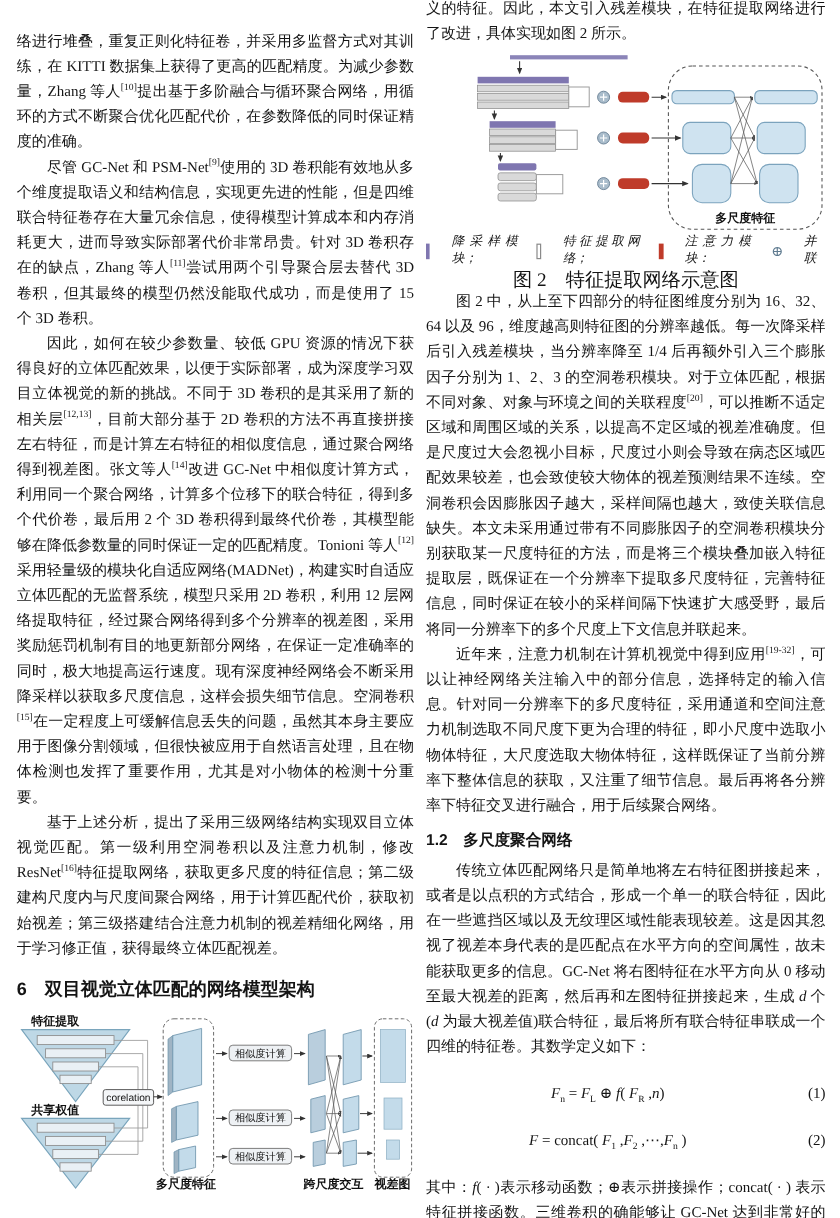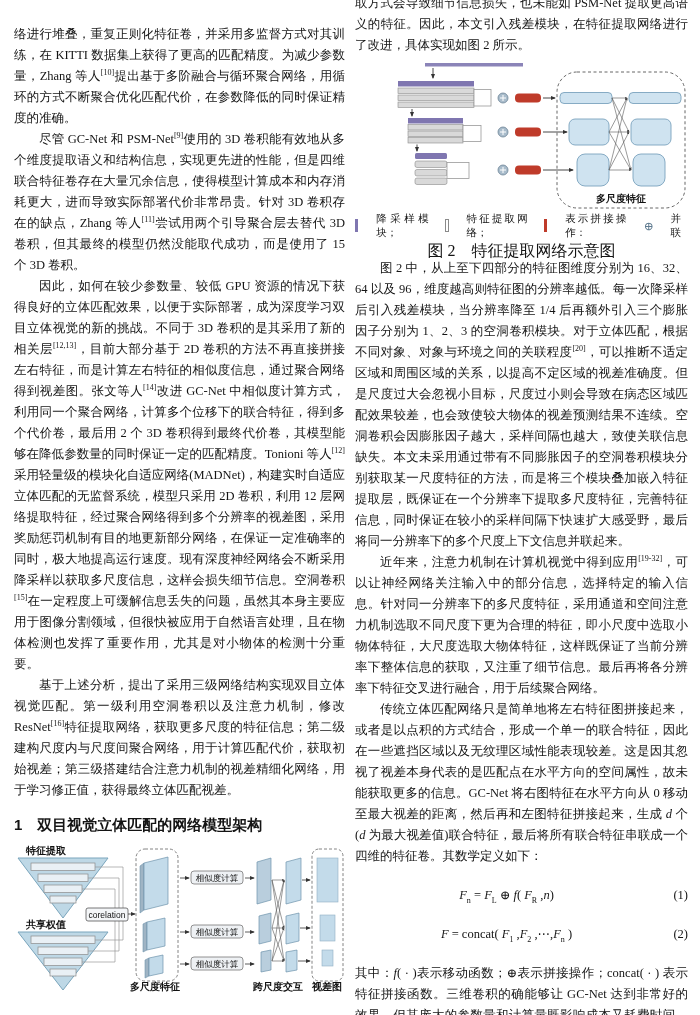--- a/index.html
+++ b/index.html
@@ -34,20 +34,21 @@
     font-family:"Liberation Serif","DejaVu Serif",serif;text-indent:0;
   }
   .caption-en{
     text-align:center;font-size:11px;line-height:14px;margin-bottom:4px;
     font-family:"Liberation Serif","DejaVu Serif",serif;text-indent:0;
   }
   .fig-legend{
     display:flex;justify-content:center;align-items:center;gap:16px;
     font-size:10.5px;line-height:14px;margin:2px 0 1px;
     font-family:"Liberation Serif","DejaVu Serif",serif;
+    font-style:italic;
   }
   .legend-bar{display:inline-block;width:4px;height:13px;margin-right:2px;vertical-align:middle;}
   .bar-purple{background:#7f76b0;}
   .bar-white{background:#ffffff;border:1px solid #8a8a8a;box-sizing:border-box;}
   .bar-red{background:#bf3b2a;}
   .legend-oplus{color:#5f7b90;font-size:12px;margin:0 1px;}
   .eq{display:flex;align-items:center;margin:18px 0;text-indent:0;}
   .eq-body{flex:1;text-align:center;font-size:12.5px;}
   .eq-num{width:30px;text-align:right;font-size:12.5px;}
   svg text{font-family:"Liberation Sans","DejaVu Sans",sans-serif;fill:#111;}
@@ -55,21 +56,21 @@
 </head>
 <body>
 
 <div class="page">
 
   <div class="col col-left">
     <p class="noindent">络进行堆叠，重复正则化特征卷，并采用多监督方式对其训练，在 KITTI 数据集上获得了更高的匹配精度。为减少参数量，Zhang 等人<sup>[10]</sup>提出基于多阶融合与循环聚合网络，用循环的方式不断聚合优化匹配代价，在参数降低的同时保证精度的准确。</p>
     <p>尽管 GC-Net 和 PSM-Net<sup>[9]</sup>使用的 3D 卷积能有效地从多个维度提取语义和结构信息，实现更先进的性能，但是四维联合特征卷存在大量冗余信息，使得模型计算成本和内存消耗更大，进而导致实际部署代价非常昂贵。针对 3D 卷积存在的缺点，Zhang 等人<sup>[11]</sup>尝试用两个引导聚合层去替代 3D 卷积，但其最终的模型仍然没能取代成功，而是使用了 15 个 3D 卷积。</p>
     <p>因此，如何在较少参数量、较低 GPU 资源的情况下获得良好的立体匹配效果，以便于实际部署，成为深度学习双目立体视觉的新的挑战。不同于 3D 卷积的是其采用了新的相关层<sup>[12,13]</sup>，目前大部分基于 2D 卷积的方法不再直接拼接左右特征，而是计算左右特征的相似度信息，通过聚合网络得到视差图。张文等人<sup>[14]</sup>改进 GC-Net 中相似度计算方式，利用同一个聚合网络，计算多个位移下的联合特征，得到多个代价卷，最后用 2 个 3D 卷积得到最终代价卷，其模型能够在降低参数量的同时保证一定的匹配精度。Tonioni 等人<sup>[12]</sup>采用轻量级的模块化自适应网络(MADNet)，构建实时自适应立体匹配的无监督系统，模型只采用 2D 卷积，利用 12 层网络提取特征，经过聚合网络得到多个分辨率的视差图，采用奖励惩罚机制有目的地更新部分网络，在保证一定准确率的同时，极大地提高运行速度。现有深度神经网络会不断采用降采样以获取多尺度信息，这样会损失细节信息。空洞卷积<sup>[15]</sup>在一定程度上可缓解信息丢失的问题，虽然其本身主要应用于图像分割领域，但很快被应用于自然语言处理，且在物体检测也发挥了重要作用，尤其是对小物体的检测十分重要。</p>
     <p>基于上述分析，提出了采用三级网络结构实现双目立体视觉匹配。第一级利用空洞卷积以及注意力机制，修改 ResNet<sup>[16]</sup>特征提取网络，获取更多尺度的特征信息；第二级建构尺度内与尺度间聚合网络，用于计算匹配代价，获取初始视差；第三级搭建结合注意力机制的视差精细化网络，用于学习修正值，获得最终立体匹配视差。</p>
-    <h2 class="sec">1　双目视觉立体匹配的网络模型架构</h2>
+    <h2 class="sec">6　双目视觉立体匹配的网络模型架构</h2>
 
     <div class="figure">
       <svg width="331" height="148" viewBox="0 0 331 148">
         <defs>
           <marker id="a" markerWidth="7" markerHeight="7" refX="5" refY="2.5" orient="auto">
             <path d="M0,0 L6,2.5 L0,5 z" fill="#333"></path>
           </marker>
           <marker id="a2" markerWidth="6" markerHeight="6" refX="4" refY="2" orient="auto">
             <path d="M0,0 L4.5,2 L0,4 z" fill="#444"></path>
           </marker>
@@ -243,30 +244,31 @@
         </g>
         <text x="266" y="142" font-size="10" font-weight="bold" text-anchor="middle">多尺度特征</text>
       </svg>
 
       <div class="fig-legend">
         <span class="legend-bar bar-purple"></span>
         <span>降采样模块；</span>
         <span class="legend-bar bar-white"></span>
         <span>特征提取网络；</span>
         <span class="legend-bar bar-red"></span>
-        <span>表示拼接操作：</span>
+        <span>注意力模块：</span>
         <span class="legend-oplus">⊕</span>
         <span>并联</span>
       </div>
     </div>
     <div class="caption-zh">图 2　特征提取网络示意图</div>
 
     <p>图 2 中，从上至下四部分的特征图维度分别为 16、32、64 以及 96，维度越高则特征图的分辨率越低。每一次降采样后引入残差模块，当分辨率降至 1/4 后再额外引入三个膨胀因子分别为 1、2、3 的空洞卷积模块。对于立体匹配，根据不同对象、对象与环境之间的关联程度<sup>[20]</sup>，可以推断不适定区域和周围区域的关系，以提高不定区域的视差准确度。但是尺度过大会忽视小目标，尺度过小则会导致在病态区域匹配效果较差，也会致使较大物体的视差预测结果不连续。空洞卷积会因膨胀因子越大，采样间隔也越大，致使关联信息缺失。本文未采用通过带有不同膨胀因子的空洞卷积模块分别获取某一尺度特征的方法，而是将三个模块叠加嵌入特征提取层，既保证在一个分辨率下提取多尺度特征，完善特征信息，同时保证在较小的采样间隔下快速扩大感受野，最后将同一分辨率下的多个尺度上下文信息并联起来。</p>
     <p>近年来，注意力机制在计算机视觉中得到应用<sup>[19-32]</sup>，可以让神经网络关注输入中的部分信息，选择特定的输入信息。针对同一分辨率下的多尺度特征，采用通道和空间注意力机制选取不同尺度下更为合理的特征，即小尺度中选取小物体特征，大尺度选取大物体特征，这样既保证了当前分辨率下整体信息的获取，又注重了细节信息。最后再将各分辨率下特征交叉进行融合，用于后续聚合网络。</p>
 
+    <h3 class="subsec">1.2　多尺度聚合网络</h3>
     <p>传统立体匹配网络只是简单地将左右特征图拼接起来，或者是以点积的方式结合，形成一个单一的联合特征，因此在一些遮挡区域以及无纹理区域性能表现较差。这是因其忽视了视差本身代表的是匹配点在水平方向的空间属性，故未能获取更多的信息。GC-Net 将右图特征在水平方向从 0 移动至最大视差的距离，然后再和左图特征拼接起来，生成 <i>d</i> 个(<i>d</i> 为最大视差值)联合特征，最后将所有联合特征串联成一个四维的特征卷。其数学定义如下：</p>
 
     <div class="eq">
       <span class="eq-body"><i>F</i><sub>n</sub> = <i>F</i><sub>L</sub> ⊕ <i>f</i>( <i>F</i><sub>R</sub> ,<i>n</i>)</span>
       <span class="eq-num">(1)</span>
     </div>
     <div class="eq">
       <span class="eq-body"><i>F</i> = concat( <i>F</i><sub>1</sub> ,<i>F</i><sub>2</sub> ,⋯,<i>F</i><sub>n</sub> )</span>
       <span class="eq-num">(2)</span>
     </div>

